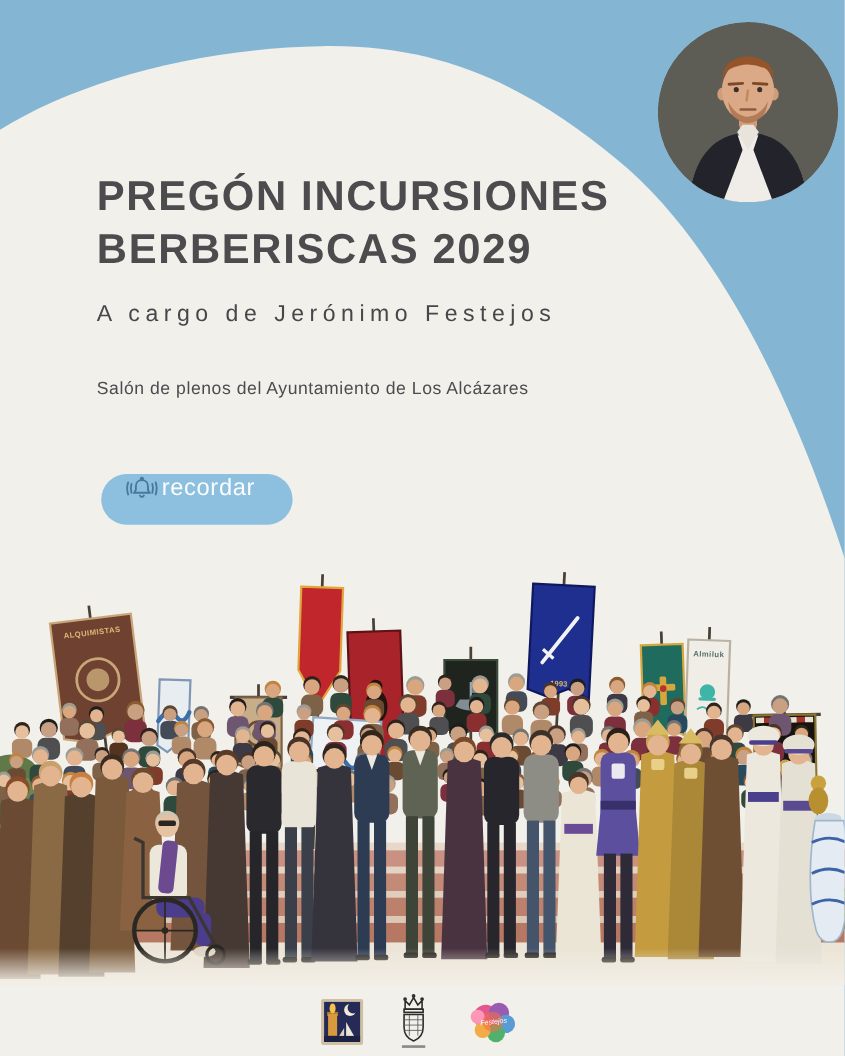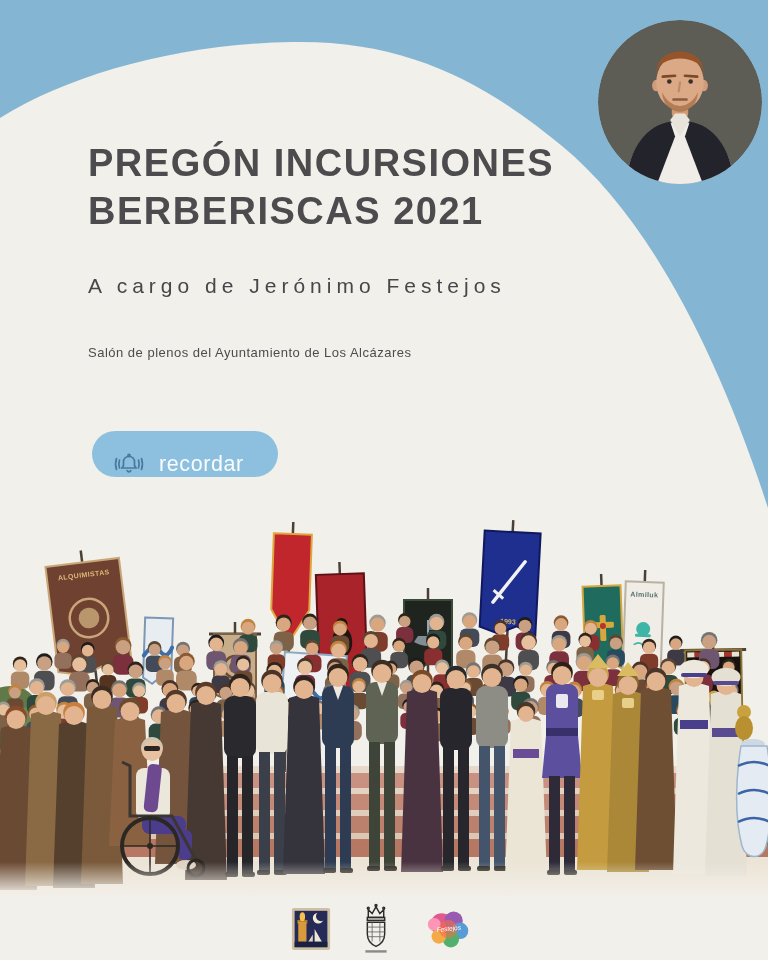--- a/index.html
+++ b/index.html
@@ -1,29 +1,29 @@
 <!DOCTYPE html>
 <html><head>
 <meta charset="utf-8">
 <style>
   *{margin:0;padding:0;box-sizing:border-box}
   html,body{width:768px;height:960px}
   .canvas{position:relative;width:768px;height:960px;background:#84b6d3;overflow:hidden;
           font-family:"Liberation Sans",sans-serif}
   .blob{position:absolute;left:0;top:0}
   .portrait{position:absolute;left:598px;top:20px;width:164px;height:164px;border-radius:50%;overflow:hidden}
-  .title{position:absolute;left:88px;top:140px;font-size:38px;line-height:1.26;font-weight:700;
+  .title{position:absolute;left:88px;top:156px;font-size:38px;line-height:1.26;font-weight:700;
          color:#4c4c4e;letter-spacing:1.5px;white-space:nowrap}
   .speaker{position:absolute;left:88px;top:274px;font-size:21px;font-weight:500;color:#47474b;
            letter-spacing:5px;white-space:nowrap}
   .datetime{position:absolute;left:88px;top:316px;font-size:22px;font-weight:600;color:#4c4c50;
             letter-spacing:3.2px;white-space:nowrap}
-  .venue{position:absolute;left:88px;top:345px;font-size:13px;font-weight:500;color:#4c4c50;
+  .venue{position:absolute;left:88px;top:345px;font-size:16px;font-weight:500;color:#4c4c50;
          letter-spacing:0.5px;white-space:nowrap}
-  .reminder{position:absolute;left:92px;top:431px;height:46px;display:flex;align-items:flex-end;gap:13px;
+  .reminder{position:absolute;left:92px;top:431px;height:46px;display:flex;align-items:flex-start;gap:1px;
             padding:0 34px 0 20px;border:none;border-radius:23px;background:#8dc0df;color:#fafcfd;
             font-size:21.5px;letter-spacing:0.6px;font-family:"Liberation Sans",sans-serif;cursor:pointer}
   .scene{position:absolute;left:0;top:516px}
   .logos{position:absolute;left:0;top:902px;width:100%;display:flex;justify-content:center;
          align-items:center;gap:26px}
 </style>
 </head>
 <body>
 
 <div class="canvas">
@@ -49,21 +49,21 @@
       <circle cx="56.5" cy="37.5" r="1.4" fill="#39302a"></circle>
       <path d="M39.5,34.5 L47,34" stroke="#7a4a28" stroke-width="1.6" stroke-linecap="round"></path>
       <path d="M53,34 L60.5,34.5" stroke="#7a4a28" stroke-width="1.6" stroke-linecap="round"></path>
       <path d="M50,38 L49.2,43.5" stroke="#c08a63" stroke-width="1.4" stroke-linecap="round"></path>
       <path d="M46,48.5 L54,48.5" stroke="#8a5a43" stroke-width="1.5" stroke-linecap="round"></path>
     </svg>
   </div>
 
   <h1 class="title">
     <span style="display:block">PREGÓN INCURSIONES</span>
-    <span style="display:block">BERBERISCAS 2021</span>
+    <span style="display:block">BERBERISCAS 2029</span>
   </h1>
 
   <p class="speaker">A cargo de Jerónimo Festejos</p>
   <p class="venue">Salón de plenos del Ayuntamiento de Los Alcázares</p>
 
   <button class="reminder">
     <svg width="34" height="26" viewBox="0 0 34 26">
       <g stroke="#47799f" stroke-width="1.7" fill="none" stroke-linecap="round">
         <path d="M17,5.5 C13.5,5.5 11.5,8 11.5,11 L11.5,14.5 L10,17 L24,17 L22.5,14.5 L22.5,11 C22.5,8 20.5,5.5 17,5.5 Z"></path>
         <circle cx="17" cy="4.4" r="1.1"></circle>

